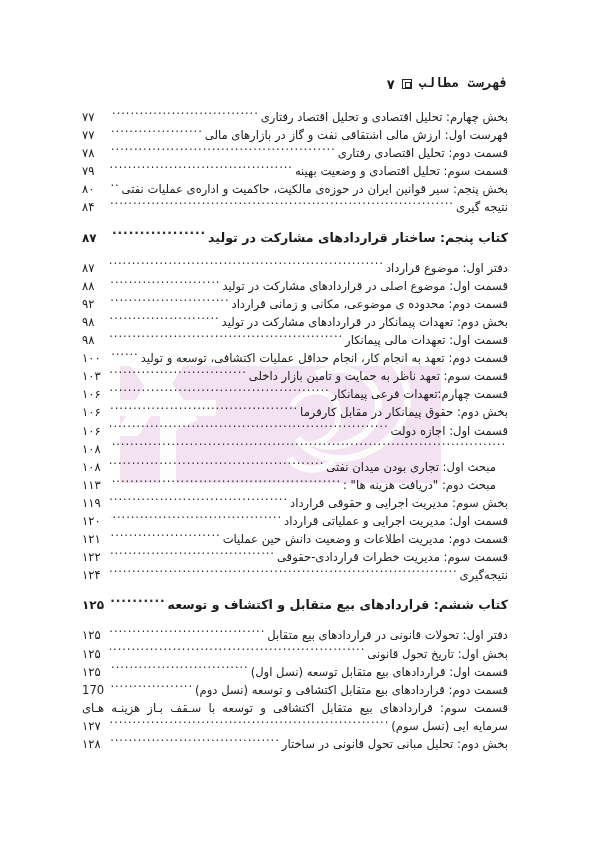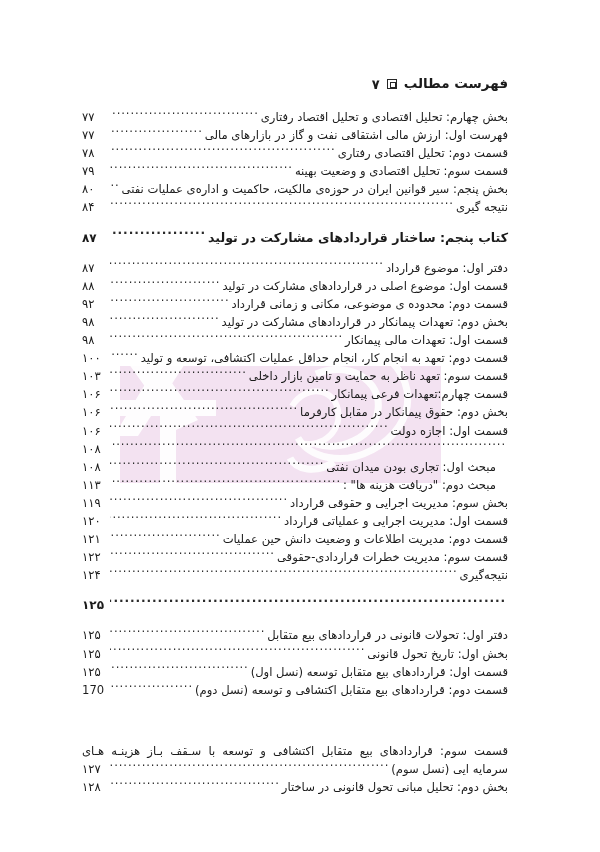--- a/index.html
+++ b/index.html
@@ -33,20 +33,21 @@
     align-items: center;
     gap: 7px;
     height: 20px;
   }
   .rh-title {
     font-size: 13.5px;
     font-weight: 700;
     letter-spacing: 0;
     line-height: 1;
     white-space: nowrap;
+    font-family: Liberation Mono, monospace;
   }
   .rh-glyph {
     display: inline-block;
     width: 10px; height: 10px;
     border: 1.4px solid #262626;
     position: relative;
     flex: 0 0 auto;
   }
   .rh-glyph::after {
     content: "";
@@ -142,21 +143,20 @@
   .row.wrap {
     display: block;
     white-space: normal;
   }
   .row.wrap .firstline {
     display: block;
     text-align: justify;
     text-align-last: justify;
     font-size: 11.6px;
     line-height: 18.1px;
-    margin-top: 43px;
   }
   .row.wrap .secondline {
     display: flex;
     flex-direction: row;
     align-items: baseline;
     width: 100%;
   }
 </style>
 </head>
 <body>
@@ -307,20 +307,21 @@
         <span class="label">قسمت سوم: مدیریت خطرات قراردادی-حقوقی</span>
         <span class="leader"></span>
         <span class="pageno">۱۲۲</span>
       </div>
       <div class="row indent-1">
         <span class="label">نتیجه‌گیری</span>
         <span class="leader"></span>
         <span class="pageno">۱۲۴</span>
       </div>
       <div class="row indent-1 book gap-top">
+        <span class="label">کتاب ششم: قراردادهای بیع متقابل و اکتشاف و توسعه</span>
         <span class="leader"></span>
         <span class="pageno">۱۲۵</span>
       </div>
       <div class="row indent-1 gap-top">
         <span class="label">دفتر اول: تحولات قانونی در قراردادهای بیع متقابل</span>
         <span class="leader"></span>
         <span class="pageno">۱۲۵</span>
       </div>
       <div class="row indent-1">
         <span class="label">بخش اول: تاریخ تحول قانونی</span>

